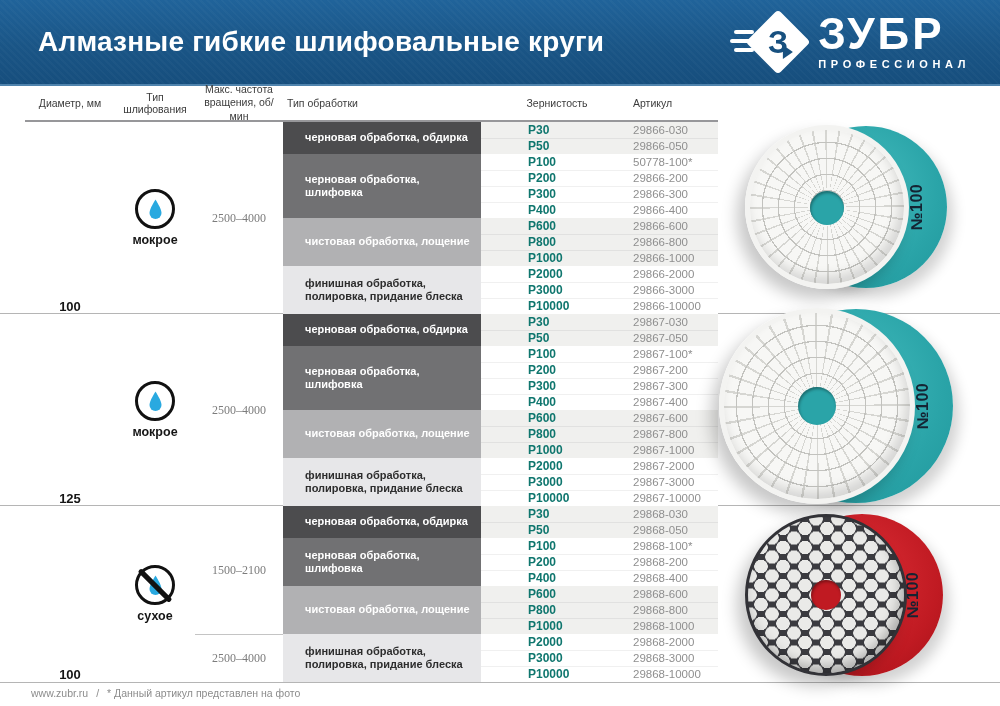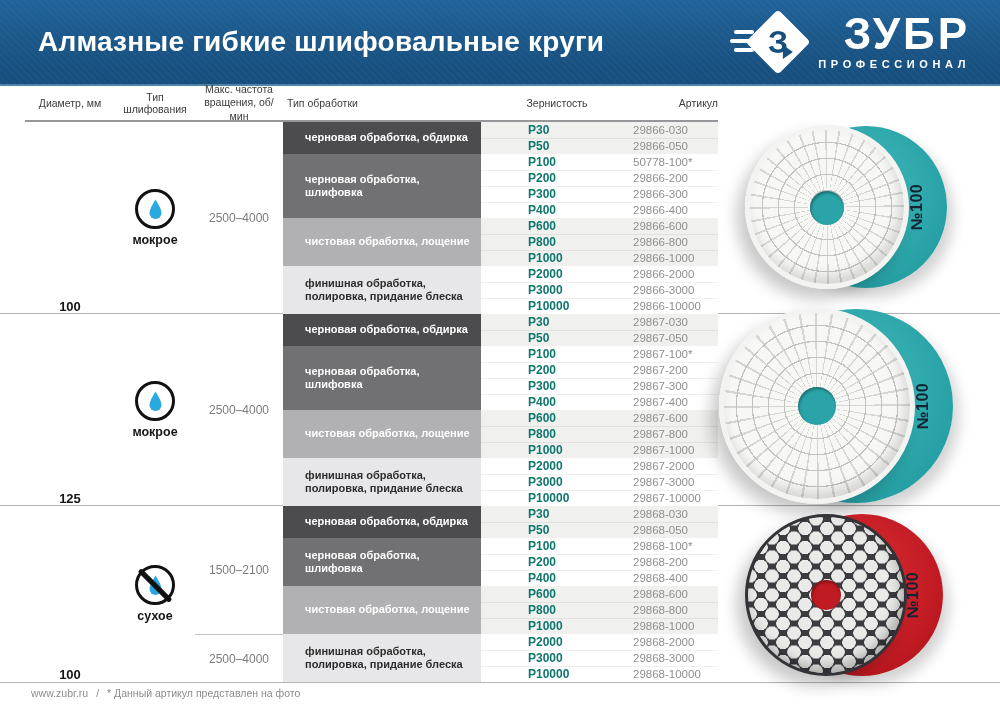--- a/index.html
+++ b/index.html
@@ -18,49 +18,49 @@
   .logo-mark { position:relative; width:58px; height:58px; }
   .logo-mark .sl { position:absolute; background:#fff; height:4px; border-radius:2px; }
   .sl1 { top:17px; left:-12px; width:20px; }
   .sl2 { top:26px; left:-16px; width:24px; }
   .sl3 { top:35px; left:-12px; width:20px; }
   .diamond { position:absolute; left:9px; top:6px; width:46px; height:46px; background:#fff;
     transform:rotate(45deg); border-radius:4px; display:flex; align-items:center; justify-content:center; }
   .diamond b { transform:rotate(-45deg); font-size:32px; line-height:1; color:#17507f; font-weight:bold; }
   .diamond::after { content:""; position:absolute; right:4px; top:50%; width:0; height:0; transform:translateY(-50%) rotate(-45deg);
     border-left:10px solid #17507f; border-top:7px solid transparent; border-bottom:7px solid transparent; }
-  .logo-text { display:flex; flex-direction:column; align-items:flex-end; }
+  .logo-text { display:flex; flex-direction:column; }
   .logo-word { color:#fff; font-size:44px; font-weight:bold; letter-spacing:3px; line-height:0.95; }
   .logo-tagline { color:#fff; font-size:11px; letter-spacing:4.6px; margin-top:3px;font-weight:bold; }
 
   
   .thead { position:absolute; left:25px; top:86px; width:693px; height:34px; display:flex; align-items:center;
     border-bottom:2px solid #97979a; font-size:10.5px; color:#3c3c3c; z-index:2; }
   .th { flex:none; }
   .th-diam  { width:90px; text-align:center; }
   .th-gtype { width:80px; text-align:center; }
   .th-freq  { width:88px; text-align:center; line-height:1.25; }
   .th-treat { width:198px; padding-left:4px; box-sizing:border-box; }
   .th-grit  { width:152px; text-align:center; }
-  .th-sku   { width:85px; text-align:right; }
+  .th-sku   { width:85px; text-align:left; }
 
   
   .tbody { position:absolute; left:25px; top:122px; width:693px; z-index:2; }
   .group { display:flex; }
   .cell { flex:none; display:flex; align-items:center; justify-content:center; }
   .diam { width:90px; font-size:13px; font-weight:bold; color:#151515;align-items:flex-end; }
   .gtype { width:80px; flex-direction:column; }
   .type-icon { position:relative; width:40px; height:40px; border:3.5px solid #111; border-radius:50%;
     background:#fff; display:flex; align-items:center; justify-content:center; box-sizing:border-box; }
   .type-icon svg { width:17px; height:23px; }
   .type-icon svg path { fill:#29a9e0; }
   .type-icon.crossed::after { content:""; position:absolute; left:-5px; top:50%; margin-top:-2.5px;
     width:44px; height:5px; background:#111; border-radius:2px; transform:rotate(45deg); }
   .type-label { margin-top:4px; font-size:12.5px; font-weight:bold; color:#151515; }
-  .freq { width:88px; flex-direction:column; justify-content:flex-end; }
+  .freq { width:88px; flex-direction:column; justify-content:flex-end;font-family:Liberation Serif, serif; }
   .freq-cell { width:88px; display:flex; align-items:center; justify-content:center;
     font-size:12px; color:#7c7c7c; box-sizing:border-box; }
   .freq-cell + .freq-cell { border-top:1px solid #c4c4c4; }
 
   .subs { flex:none; width:435px; }
   .sub { display:flex; }
   .sub + .sub { box-shadow:inset 0 1px 0 #fff; }
   .treat { flex:none; width:198px; display:flex; align-items:center; padding-left:22px; padding-right:8px;
     box-sizing:border-box; font-size:11px; font-weight:600; color:#fff; line-height:1.2; }
   .shade-dark   { background:#4c4c4e; }

